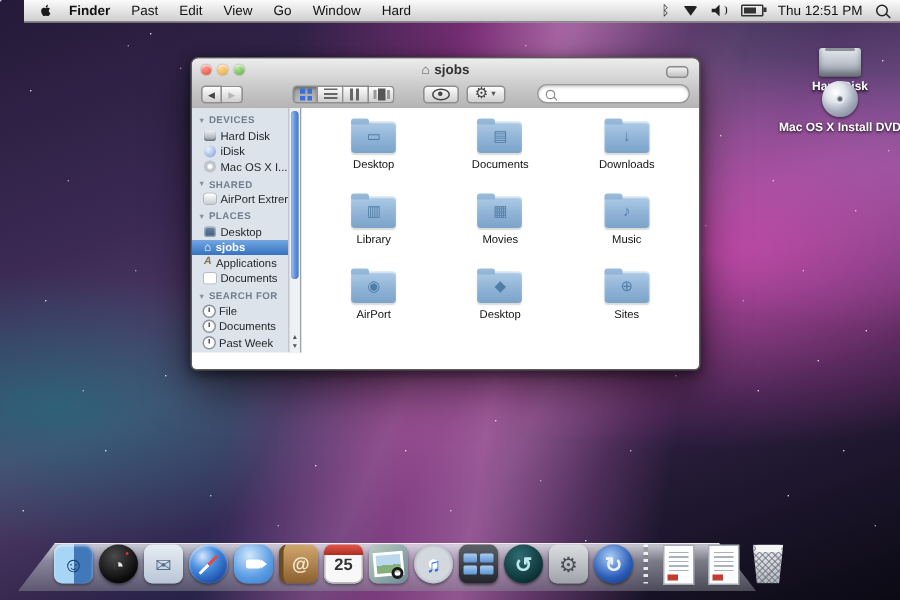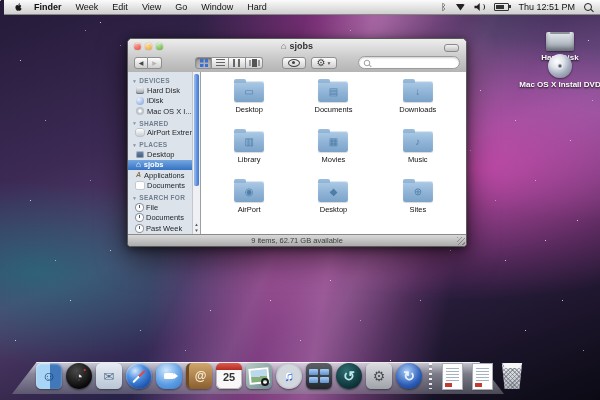--- a/index.html
+++ b/index.html
@@ -20,21 +20,21 @@
     110px 250px #fff,140px 330px rgba(255,255,255,.8),160px 90px #fff,185px 350px rgba(255,255,255,.7),
     210px 310px #fff,240px 370px rgba(255,255,255,.6),270px 300px #fff,300px 340px rgba(255,255,255,.8),
     330px 280px #fff,360px 320px rgba(255,255,255,.6),390px 360px #fff,420px 300px rgba(255,255,255,.8),
     450px 250px #fff,470px 150px rgba(255,255,255,.7),480px 90px #fff,495px 200px rgba(255,255,255,.6),
     505px 260px #fff,515px 120px rgba(255,255,255,.8),525px 330px #fff,535px 180px rgba(255,255,255,.7),
     545px 240px #fff,555px 60px rgba(255,255,255,.6),562px 300px #fff,570px 140px rgba(255,255,255,.8),
     577px 220px #fff,583px 350px rgba(255,255,255,.7),588px 40px #fff,592px 100px rgba(255,255,255,.6),
     30px 200px #fff,55px 260px rgba(255,255,255,.7),15px 340px #fff,85px 30px rgba(255,255,255,.6),
     100px 22px #fff,350px 30px rgba(255,255,255,.7),250px 40px #fff,120px 45px rgba(255,255,255,.6);}
   
-  .menubar{position:absolute;left:4px;top:0;right:0;height:14px;display:flex;align-items:center;
+  .menubar{position:absolute;left:16px;top:0;right:0;height:14px;display:flex;align-items:center;
     background:linear-gradient(180deg,#fbfbfb,#cfcfcf);border-bottom:1px solid rgba(40,40,40,.55);
     font-size:9px;color:#111;z-index:30;padding:0 6px;gap:0;text-align:right;}
   .menubar .mitem{padding:0 7px;line-height:14px;}
   .menubar .appname{font-weight:bold;}
   .mspacer{flex:1;}
   .mextras{display:flex;align-items:center;gap:9px;margin-right:2px;}
   .clock{font-size:9px;}
   .apple{display:flex;align-items:center;padding:0 4px;}
   .mi-bt{font-size:9px;line-height:10px;color:#222;}
   .mi-wifi{width:10px;height:7px;background:#222;clip-path:polygon(50% 100%,0 0,100% 0);border-radius:2px;}
@@ -208,21 +208,21 @@
   <div class="stars"></div>
   <div class="streak"></div>
 
   <div class="menubar">
     <span class="apple">
         <svg viewBox="0 0 16 16" width="9" height="10">
           <path fill="#1a1a1a" d="M11.6 8.6c0-1.7 1.4-2.5 1.5-2.6-.8-1.2-2-1.3-2.5-1.4-1-.1-2 .6-2.5.6-.5 0-1.3-.6-2.2-.6-1.1 0-2.2.7-2.8 1.7-1.2 2-.3 5 .9 6.6.6.8 1.2 1.7 2.1 1.7.9 0 1.2-.5 2.2-.5s1.3.5 2.2.5c.9 0 1.5-.8 2.1-1.6.6-.9.9-1.8.9-1.9-.1 0-1.9-.7-1.9-2.5zM9.9 3.5c.5-.6.8-1.4.7-2.2-.7 0-1.5.5-2 1.1-.4.5-.8 1.3-.7 2.1.8.1 1.5-.4 2-1z"></path>
         </svg>
       </span>
     <span class="mitem appname">Finder</span>
-    <span class="mitem">Week</span>
+    <span class="mitem">Past</span>
     <span class="mitem">Edit</span>
     <span class="mitem">View</span>
     <span class="mitem">Go</span>
     <span class="mitem">Window</span>
     <span class="mitem">Hard</span>
     <span class="mspacer"></span>
     <span class="mextras">
       <span class="mi-bt">ᛒ</span>
       <span class="mi-wifi"></span>
       <span class="mi-vol">
@@ -428,24 +428,20 @@
           <div class="fcell">
               <div class="folder">
                 <span class="emb">⊕</span>
               </div>
               <div class="flabel">Sites</div>
             </div>
         </div>
       </div>
     </div>
 
-    <div class="statusbar">
-      <span>9 items, 62.71 GB available</span>
-      <i class="grip"></i>
-    </div>
   </div>
 
   <div class="dock">
     <div class="shelf"></div>
     <div class="dockrow">
       <div class="di tile di-finder">
           <span>☺</span>
         </div>
       <div class="di circ di-dash">
           <span>◔</span>

